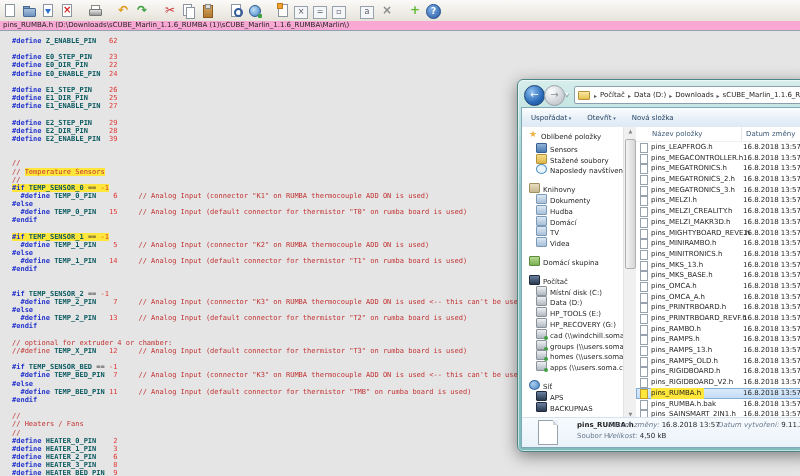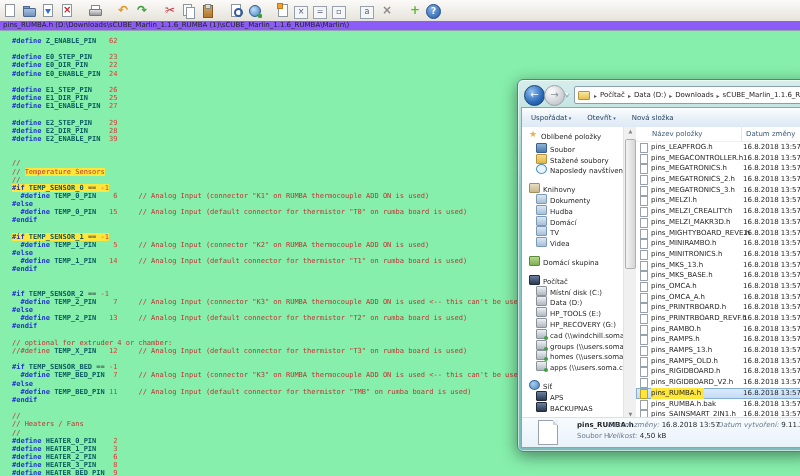--- a/index.html
+++ b/index.html
@@ -20,22 +20,22 @@
   .ti-copy::after{content:"";position:absolute;left:5px;top:4px;width:7px;height:10px;background:#fff;border:1px solid #8c96a0;}
   .ti-clip::before{content:"";position:absolute;left:3px;top:2px;width:8px;height:11px;background:linear-gradient(#d8a860,#b07830);border:1px solid #8a5a20;}
   .ti-clip::after{content:"";position:absolute;left:5px;top:1px;width:4px;height:3px;background:#dcdcdc;border:1px solid #888;}
   .ti-find::after{content:"";position:absolute;left:6px;top:5px;width:5px;height:5px;border:2px solid #335a9a;border-radius:50%;}
   .ti-globe{border-radius:50%;}
   .ti-globe::before{content:"";position:absolute;left:2px;top:2px;width:10px;height:10px;border-radius:50%;background:radial-gradient(circle at 35% 35%,#bfe0f8,#3f7fc0);border:1px solid #2a5a90;}
   .ti-globe::after{content:"";position:absolute;right:1px;bottom:1px;width:4px;height:4px;background:#3fa03f;border-radius:1px;}
   .ti-box{width:12px;height:11px;margin:2px 5px 0 0;border:1px solid #98a2ac;background:#f4f6f8;font-size:8px;line-height:10px;color:#556;font-weight:400;}
   .ti-help{width:13px;height:13px;margin-top:1px;border-radius:50%;background:radial-gradient(circle at 35% 30%,#7fb0e8,#2a5aa0);border:1px solid #1a4a8a;color:#fff;font-size:9px;line-height:13px;}
   .ti-glyph{font-size:12px;}
-  .ed-titlebar{position:absolute;left:0;top:21px;right:0;height:9px;background:#8b5cf6;border-bottom:1px solid #92a0b2;font-size:7px;line-height:9px;color:#222;padding-left:3px;white-space:nowrap;overflow:hidden;}
-  .code{position:absolute;left:0;top:31px;right:0;bottom:0;background:#86efac;padding:6px 0 0 12px;font:7px/8.15px "DejaVu Sans Mono",monospace;white-space:pre;z-index:1;}
+  .ed-titlebar{position:absolute;left:0;top:21px;right:0;height:9px;background:#f9a8d4;border-bottom:1px solid #92a0b2;font-size:7px;line-height:9px;color:#222;padding-left:3px;white-space:nowrap;overflow:hidden;}
+  .code{position:absolute;left:0;top:31px;right:0;bottom:0;background:#e5e5e5;padding:6px 0 0 12px;font:7px/8.15px "DejaVu Sans Mono",monospace;white-space:pre;z-index:1;}
   .gutterline{position:absolute;left:8px;top:31px;bottom:0;width:2px;background:#a95fd0;z-index:0;}
   .marginline{position:absolute;left:287px;top:31px;bottom:0;width:1px;background:#9aa6b6;z-index:0;}
   .cl{position:relative;z-index:1;}
   .c-d{color:#2233cc;font-weight:bold;}
   .c-i{color:#0a5a60;font-weight:bold;}
   .c-n{color:#e03434;}
   .c-c{color:#c23333;}
   .c-p{color:#333;}
   .hl{background:#ffe63a;}
   
@@ -148,21 +148,21 @@
         </span>
     </div>
     <div class="win-client">
       <div class="xtoolbar">
           <span class="xtbtn">Uspořádat<span class="dd"> ▾</span></span>
           <span class="xtbtn">Otevřít<span class="dd"> ▾</span></span>
           <span class="xtbtn">Nová složka</span>
         </div>
       <div class="sidebar">
           <div class="tree-root"><span class="tico star-icon"></span><span>Oblíbené položky</span></div>
-          <div class="tree-item"><span class="tico desktop-icon"></span><span>Soubor</span></div>
+          <div class="tree-item"><span class="tico desktop-icon"></span><span>Sensors</span></div>
           <div class="tree-item"><span class="tico downloads-folder-icon"></span><span>Stažené soubory</span></div>
           <div class="tree-item"><span class="tico recent-icon"></span><span>Naposledy navštívené</span></div>
           <div class="tree-root"><span class="tico libraries-icon"></span><span>Knihovny</span></div>
           <div class="tree-item"><span class="tico documents-icon"></span><span>Dokumenty</span></div>
           <div class="tree-item"><span class="tico music-icon"></span><span>Hudba</span></div>
           <div class="tree-item"><span class="tico pictures-icon"></span><span>Domácí</span></div>
           <div class="tree-item"><span class="tico tv-icon"></span><span>TV</span></div>
           <div class="tree-item"><span class="tico videos-icon"></span><span>Videa</span></div>
           <div class="tree-root"><span class="tico homegroup-icon"></span><span>Domácí skupina</span></div>
           <div class="tree-root"><span class="tico computer-icon"></span><span>Počítač</span></div>

